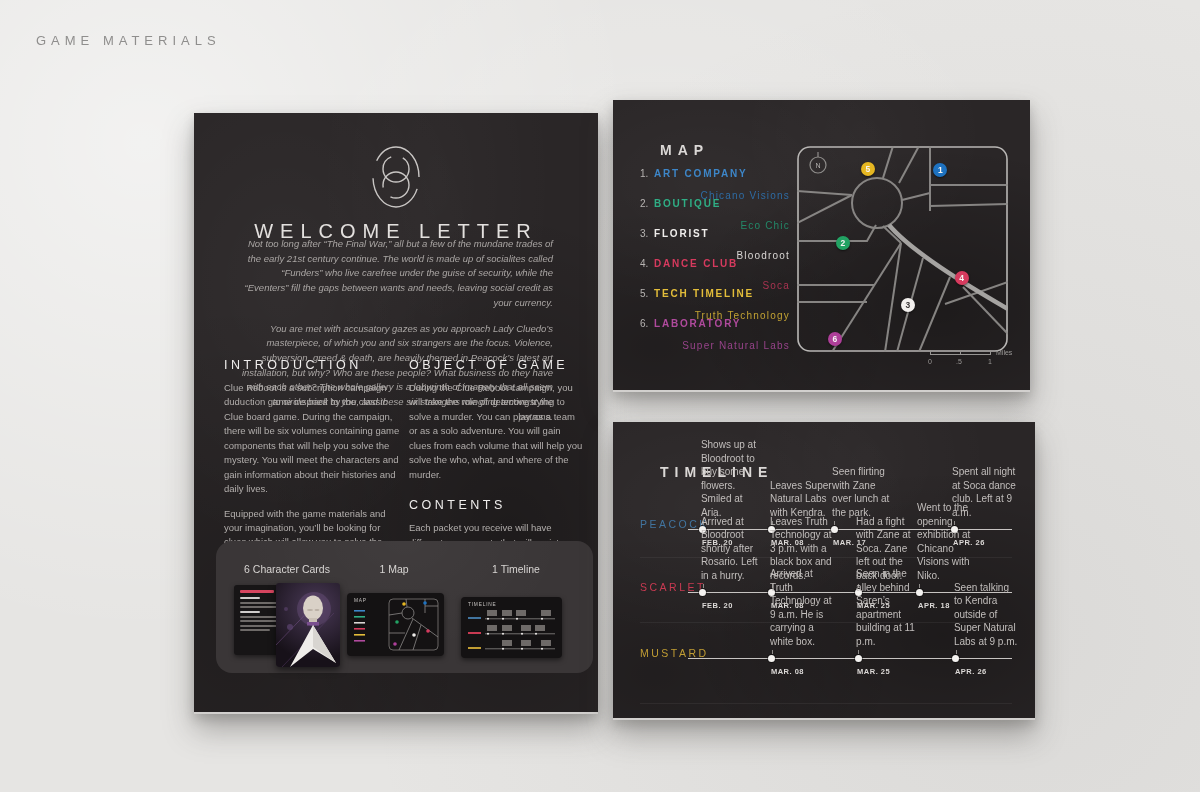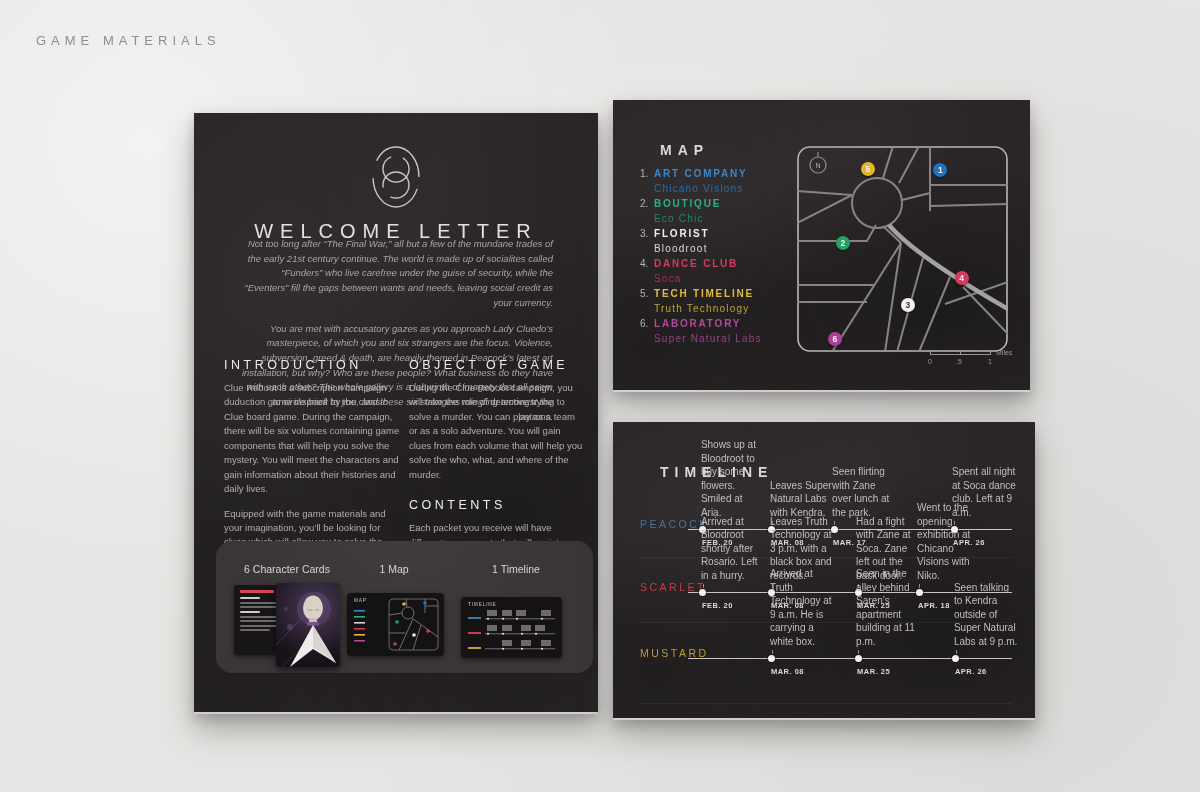--- a/index.html
+++ b/index.html
@@ -91,21 +91,21 @@
     color:#c4c1bf;transform:scale(.8);transform-origin:left top;}
 
   
   .mapcard-title, .tlcard-title{
     position:absolute;left:47px;top:30px;font-size:14px;letter-spacing:6px;color:#dbd8d6;
   }
   .lg-item{position:absolute;left:27px;width:150px;}
   .lg-num{position:absolute;left:0;top:0;font-size:10px;color:#b7b4b2;}
   .lg-body{margin-left:14px;}
   .lg-cat{font-size:10px;font-weight:700;letter-spacing:1.8px;}
-  .lg-name{font-size:10px;letter-spacing:1.2px;margin-top:4px;}
+  .lg-name{font-size:10px;letter-spacing:1.2px;margin-top:11px;text-align:right;}
   .map-area{position:absolute;left:184px;top:46px;width:211px;height:206px;}
   .marker{
     position:absolute;width:14px;height:14px;border-radius:50%;
     transform:translate(-50%,-50%);
     font-size:8.5px;font-weight:700;color:#f6f4f2;
     display:flex;align-items:center;justify-content:center;
     box-shadow:0 1px 2px rgba(0,0,0,.5);
   }
   .marker.dark-num{color:#3a3637;}
   .scale{position:absolute;left:317px;top:248px;width:90px;height:22px;}

